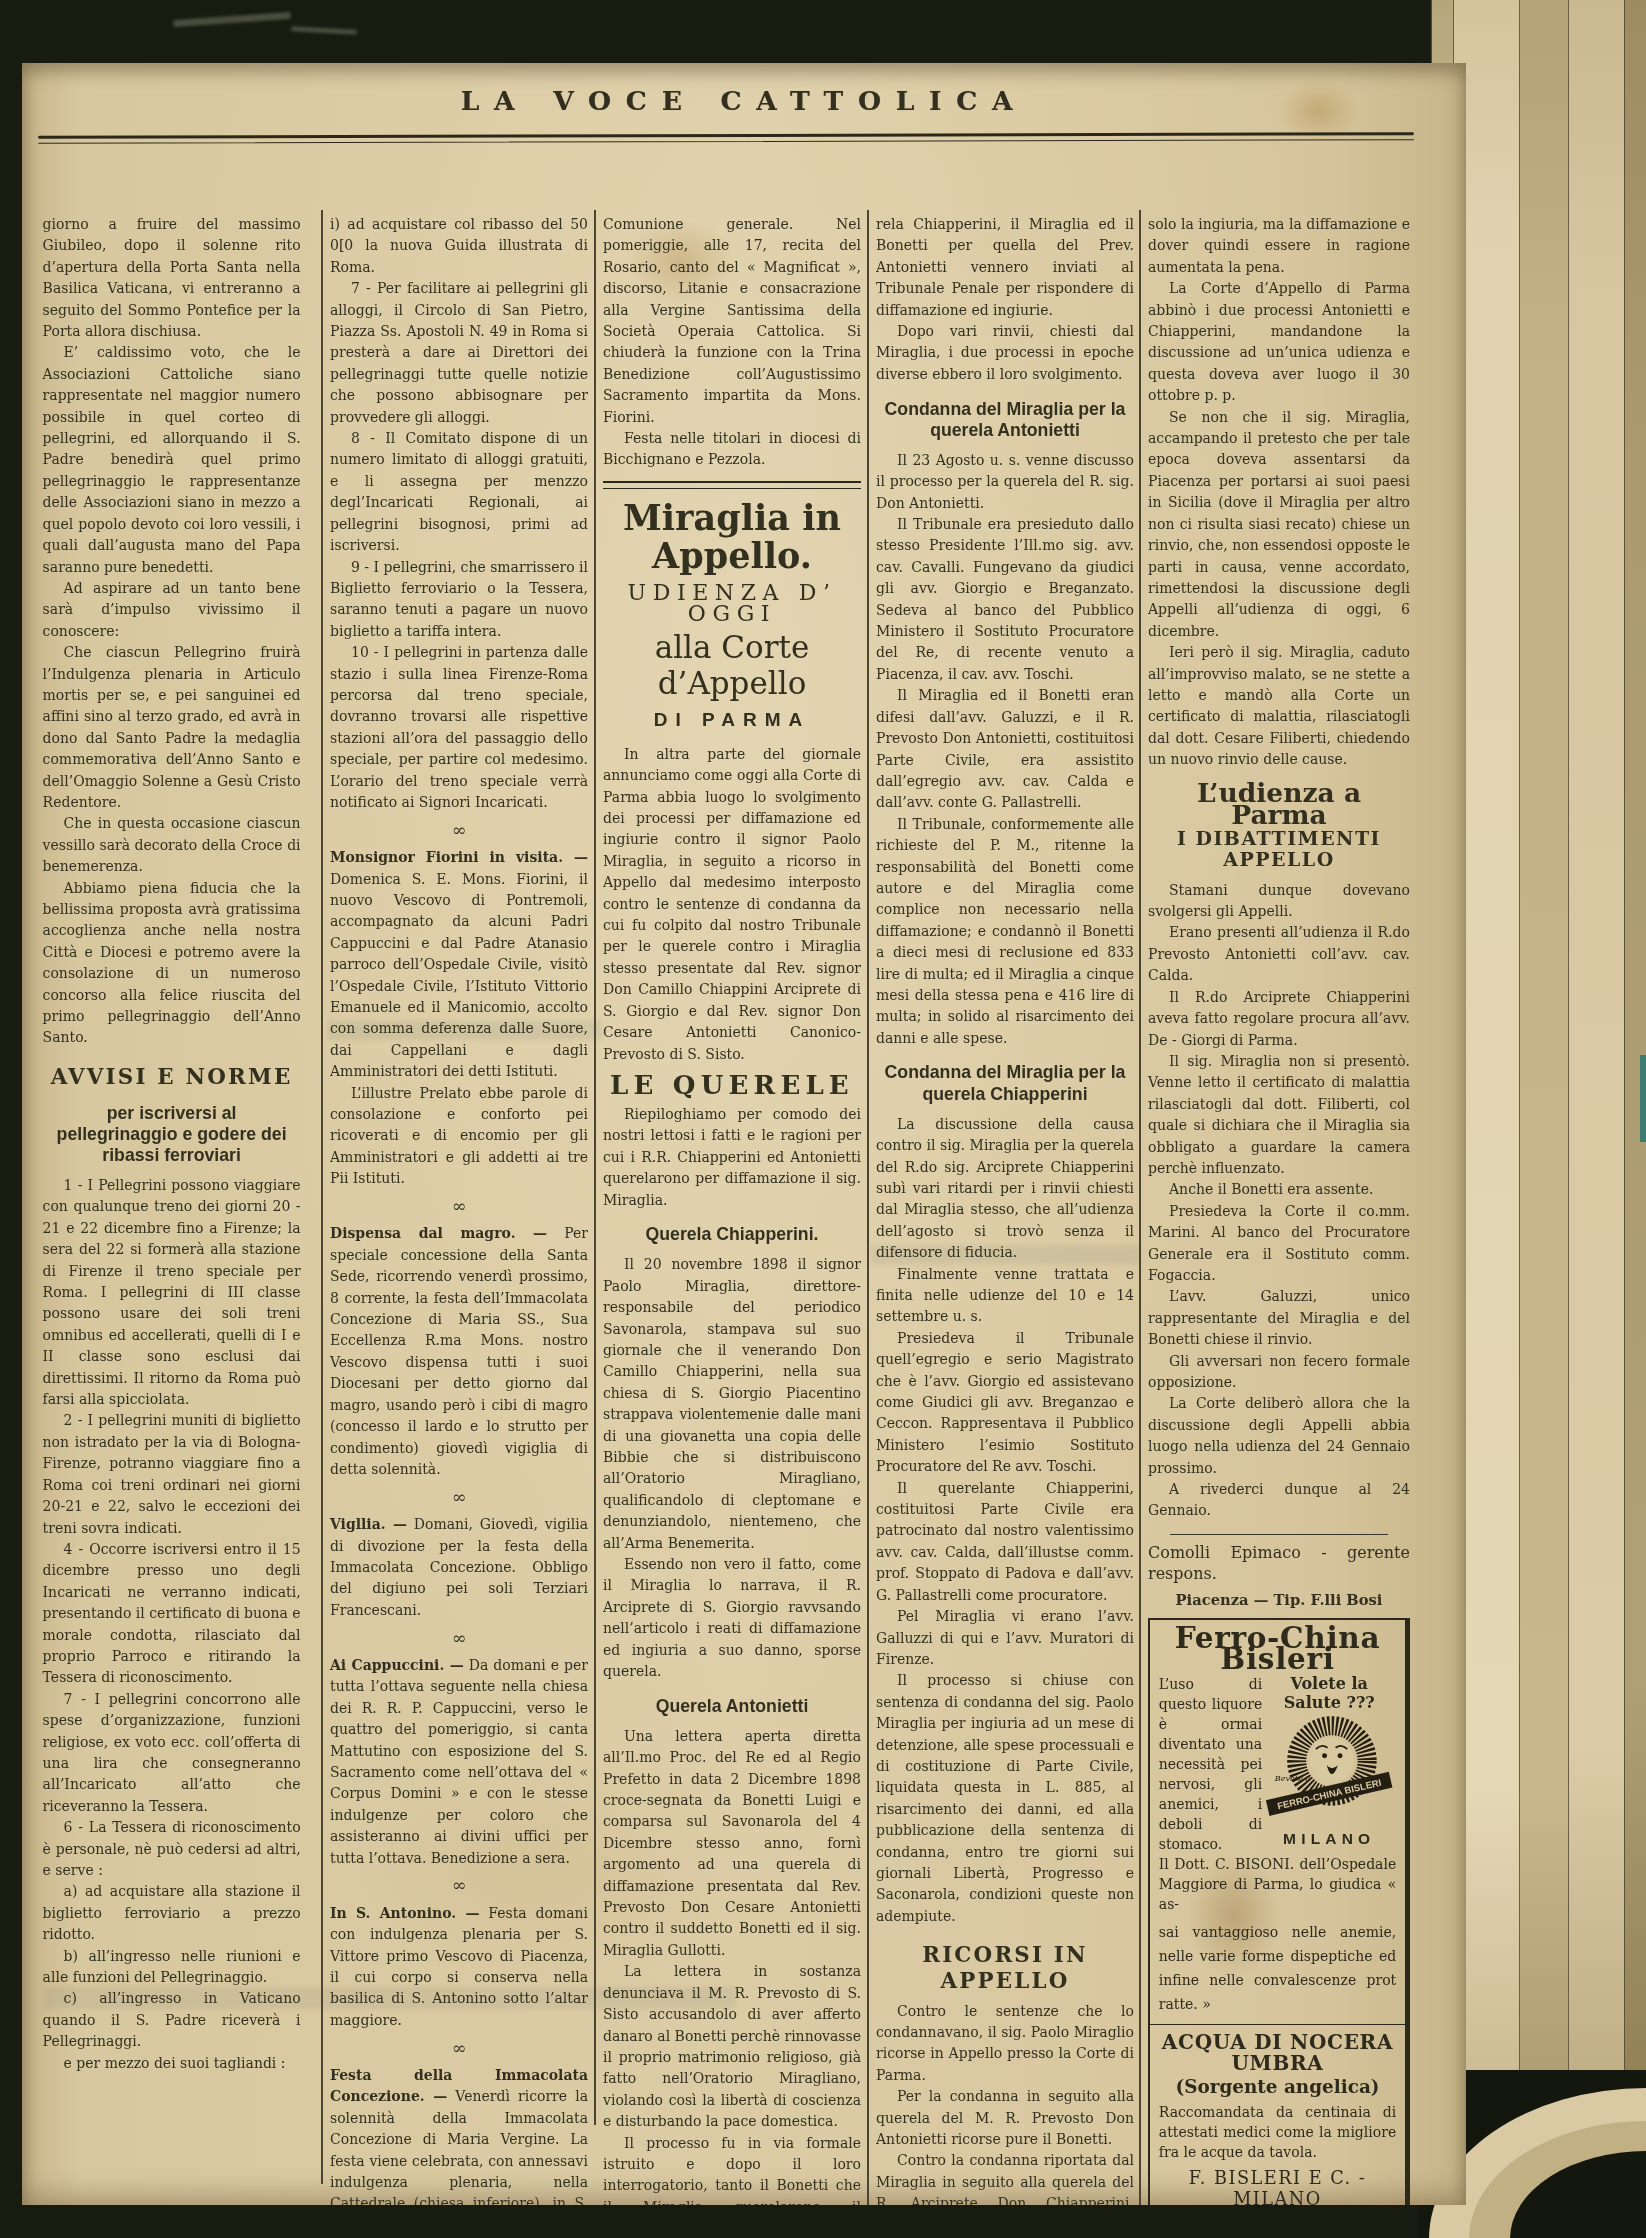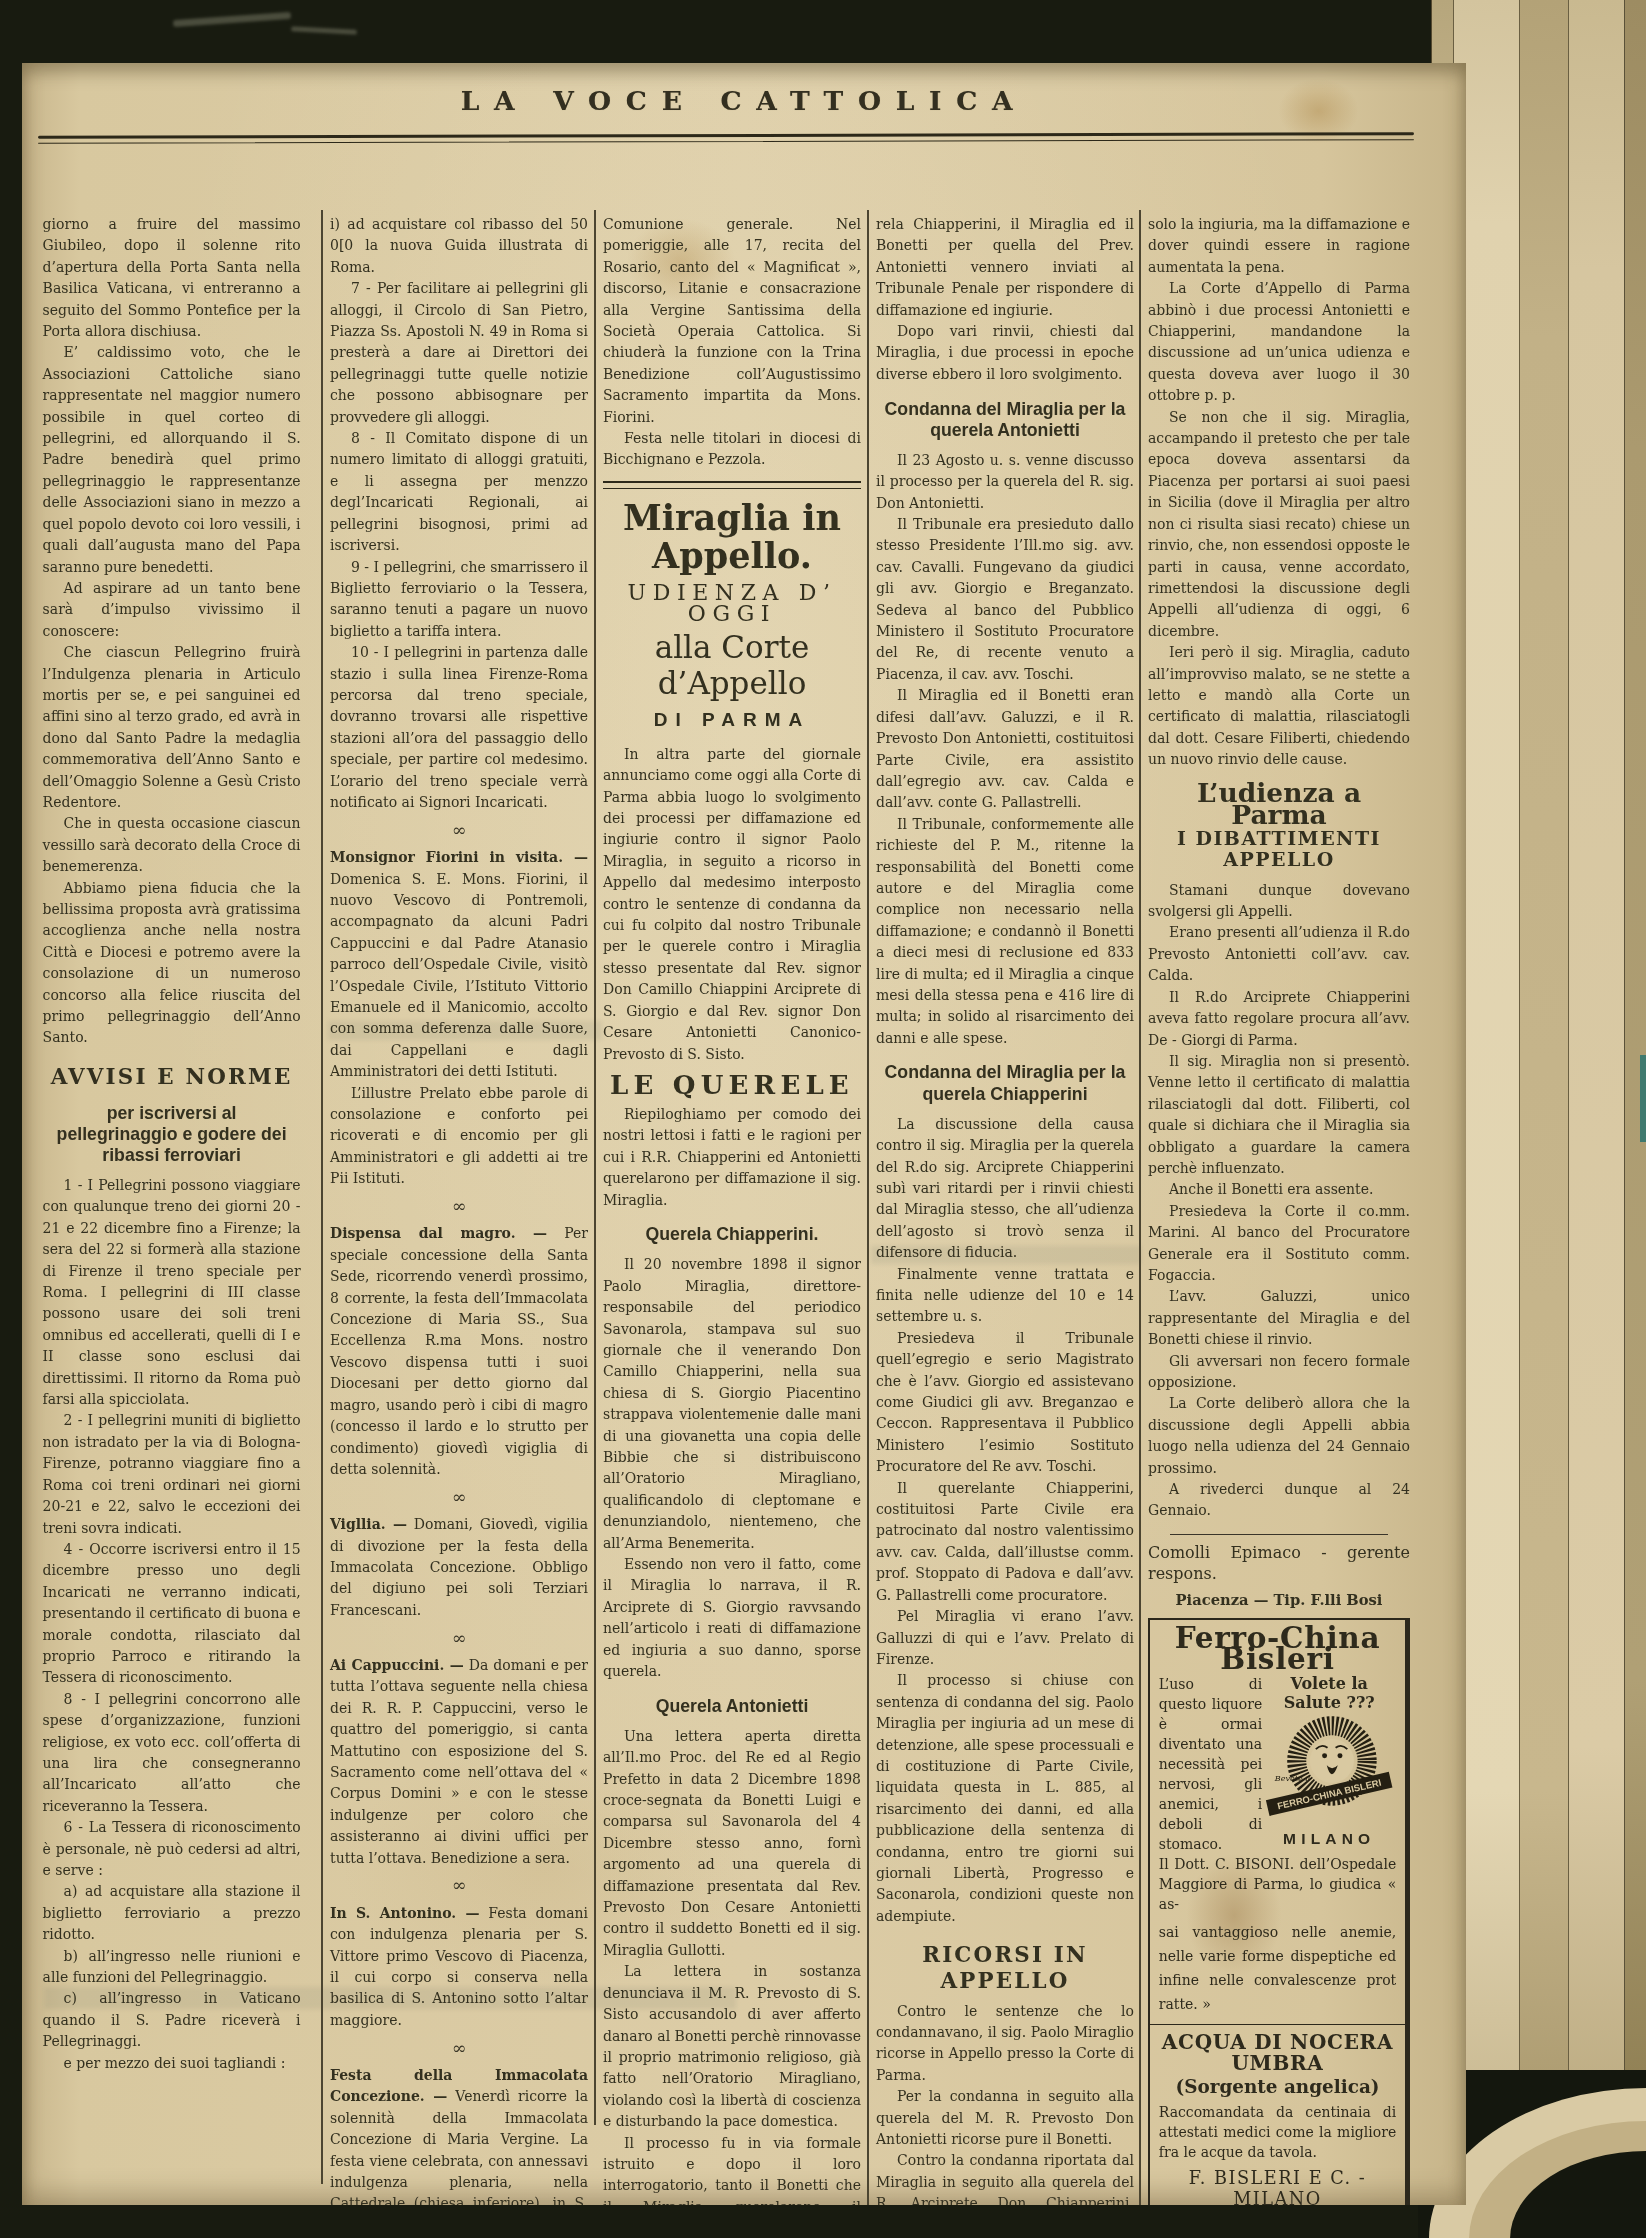--- a/index.html
+++ b/index.html
@@ -119,21 +119,21 @@
         <div class="blk p">E’ caldissimo voto, che le Associazioni Cattoliche siano rappresentate nel maggior numero possibile in quel corteo di pellegrini, ed allorquando il S. Padre benedirà quel primo pellegrinaggio le rappresentanze delle Associazioni siano in mezzo a quel popolo devoto coi loro vessili, i quali dall’augusta mano del Papa saranno pure benedetti.</div>
         <div class="blk p">Ad aspirare ad un tanto bene sarà d’impulso vivissimo il conoscere:</div>
         <div class="blk p">Che ciascun Pellegrino fruirà l’Indulgenza plenaria in Articulo mortis per se, e pei sanguinei ed affini sino al terzo grado, ed avrà in dono dal Santo Padre la medaglia commemorativa dell’Anno Santo e dell’Omaggio Solenne a Gesù Cristo Redentore.</div>
         <div class="blk p">Che in questa occasione ciascun vessillo sarà decorato della Croce di benemerenza.</div>
         <div class="blk p">Abbiamo piena fiducia che la bellissima proposta avrà gratissima accoglienza anche nella nostra Città e Diocesi e potremo avere la consolazione di un numeroso concorso alla felice riuscita del primo pellegrinaggio dell’Anno Santo.</div>
         <div class="blk h-caps">AVVISI E NORME</div>
         <div class="blk h-sans">per iscriversi al pellegrinaggio e godere dei ribassi ferroviari</div>
         <div class="blk p">1 - I Pellegrini possono viaggiare con qualunque treno dei giorni 20 - 21 e 22 dicembre fino a Firenze; la sera del 22 si formerà alla stazione di Firenze il treno speciale per Roma. I pellegrini di III classe possono usare dei soli treni omnibus ed accellerati, quelli di I e II classe sono esclusi dai direttissimi. Il ritorno da Roma può farsi alla spicciolata.</div>
         <div class="blk p">2 - I pellegrini muniti di biglietto non istradato per la via di Bologna-Firenze, potranno viaggiare fino a Roma coi treni ordinari nei giorni 20-21 e 22, salvo le eccezioni dei treni sovra indicati.</div>
         <div class="blk p">4 - Occorre iscriversi entro il 15 dicembre presso uno degli Incaricati ne verranno indicati, presentando il certificato di buona e morale condotta, rilasciato dal proprio Parroco e ritirando la Tessera di riconoscimento.</div>
-        <div class="blk p">8 - I pellegrini concorrono alle spese d’organizzazione, funzioni religiose, ex voto ecc. coll’offerta di una lira che consegneranno all’Incaricato all’atto che riceveranno la Tessera.</div>
+        <div class="blk p">7 - I pellegrini concorrono alle spese d’organizzazione, funzioni religiose, ex voto ecc. coll’offerta di una lira che consegneranno all’Incaricato all’atto che riceveranno la Tessera.</div>
         <div class="blk p">6 - La Tessera di riconoscimento è personale, nè può cedersi ad altri, e serve :</div>
         <div class="blk p">a) ad acquistare alla stazione il biglietto ferroviario a prezzo ridotto.</div>
         <div class="blk p">b) all’ingresso nelle riunioni e alle funzioni del Pellegrinaggio.</div>
         <div class="blk p">c) all’ingresso in Vaticano quando il S. Padre riceverà i Pellegrinaggi.</div>
         <div class="blk p">e per mezzo dei suoi tagliandi :</div>
       </div>
     </div>
   <div class="col" style="left:308px;">
       <div>
         <div class="blk p0">i) ad acquistare col ribasso del 50 0[0 la nuova Guida illustrata di Roma.</div>
@@ -184,21 +184,21 @@
         <div class="blk h-sans">Condanna del Miraglia per la querela Antonietti</div>
         <div class="blk p">Il 23 Agosto u. s. venne discusso il processo per la querela del R. sig. Don Antonietti.</div>
         <div class="blk p">Il Tribunale era presieduto dallo stesso Presidente l’Ill.mo sig. avv. cav. Cavalli. Fungevano da giudici gli avv. Giorgio e Breganzato. Sedeva al banco del Pubblico Ministero il Sostituto Procuratore del Re, di recente venuto a Piacenza, il cav. avv. Toschi.</div>
         <div class="blk p">Il Miraglia ed il Bonetti eran difesi dall’avv. Galuzzi, e il R. Prevosto Don Antonietti, costituitosi Parte Civile, era assistito dall’egregio avv. cav. Calda e dall’avv. conte G. Pallastrelli.</div>
         <div class="blk p">Il Tribunale, conformemente alle richieste del P. M., ritenne la responsabilità del Bonetti come autore e del Miraglia come complice non necessario nella diffamazione; e condannò il Bonetti a dieci mesi di reclusione ed 833 lire di multa; ed il Miraglia a cinque mesi della stessa pena e 416 lire di multa; in solido al risarcimento dei danni e alle spese.</div>
         <div class="blk h-sans">Condanna del Miraglia per la querela Chiapperini</div>
         <div class="blk p">La discussione della causa contro il sig. Miraglia per la querela del R.do sig. Arciprete Chiapperini subì vari ritardi per i rinvii chiesti dal Miraglia stesso, che all’udienza dell’agosto si trovò senza il difensore di fiducia.</div>
         <div class="blk p">Finalmente venne trattata e finita nelle udienze del 10 e 14 settembre u. s.</div>
         <div class="blk p">Presiedeva il Tribunale quell’egregio e serio Magistrato che è l’avv. Giorgio ed assistevano come Giudici gli avv. Breganzao e Ceccon. Rappresentava il Pubblico Ministero l’esimio Sostituto Procuratore del Re avv. Toschi.</div>
         <div class="blk p">Il querelante Chiapperini, costituitosi Parte Civile era patrocinato dal nostro valentissimo avv. cav. Calda, dall’illustse comm. prof. Stoppato di Padova e dall’avv. G. Pallastrelli come procuratore.</div>
-        <div class="blk p">Pel Miraglia vi erano l’avv. Galluzzi di qui e l’avv. Prelato di Firenze.</div>
+        <div class="blk p">Pel Miraglia vi erano l’avv. Galluzzi di qui e l’avv. Muratori di Firenze.</div>
         <div class="blk p">Il processo si chiuse con sentenza di condanna del sig. Paolo Miraglia per ingiuria ad un mese di detenzione, alle spese processuali e di costituzione di Parte Civile, liquidata questa in L. 885, al risarcimento dei danni, ed alla pubblicazione della sentenza di condanna, entro tre giorni sui giornali Libertà, Progresso e Saconarola, condizioni queste non adempiute.</div>
         <div class="blk h-caps">RICORSI IN APPELLO</div>
         <div class="blk p">Contro le sentenze che lo condannavano, il sig. Paolo Miraglio ricorse in Appello presso la Corte di Parma.</div>
         <div class="blk p">Per la condanna in seguito alla querela del M. R. Prevosto Don Antonietti ricorse pure il Bonetti.</div>
         <div class="blk p">Contro la condanna riportata dal Miraglia in seguito alla querela del R. Arciprete Don Chiapperini, ricorse però in Appello anche il Pubblico Ministero, essendo d’avviso doversi ritenere a carico del Miraglia non</div>
       </div>
     </div>
 
   <div class="col" style="left:1126px;width:262px;">
     <div>

